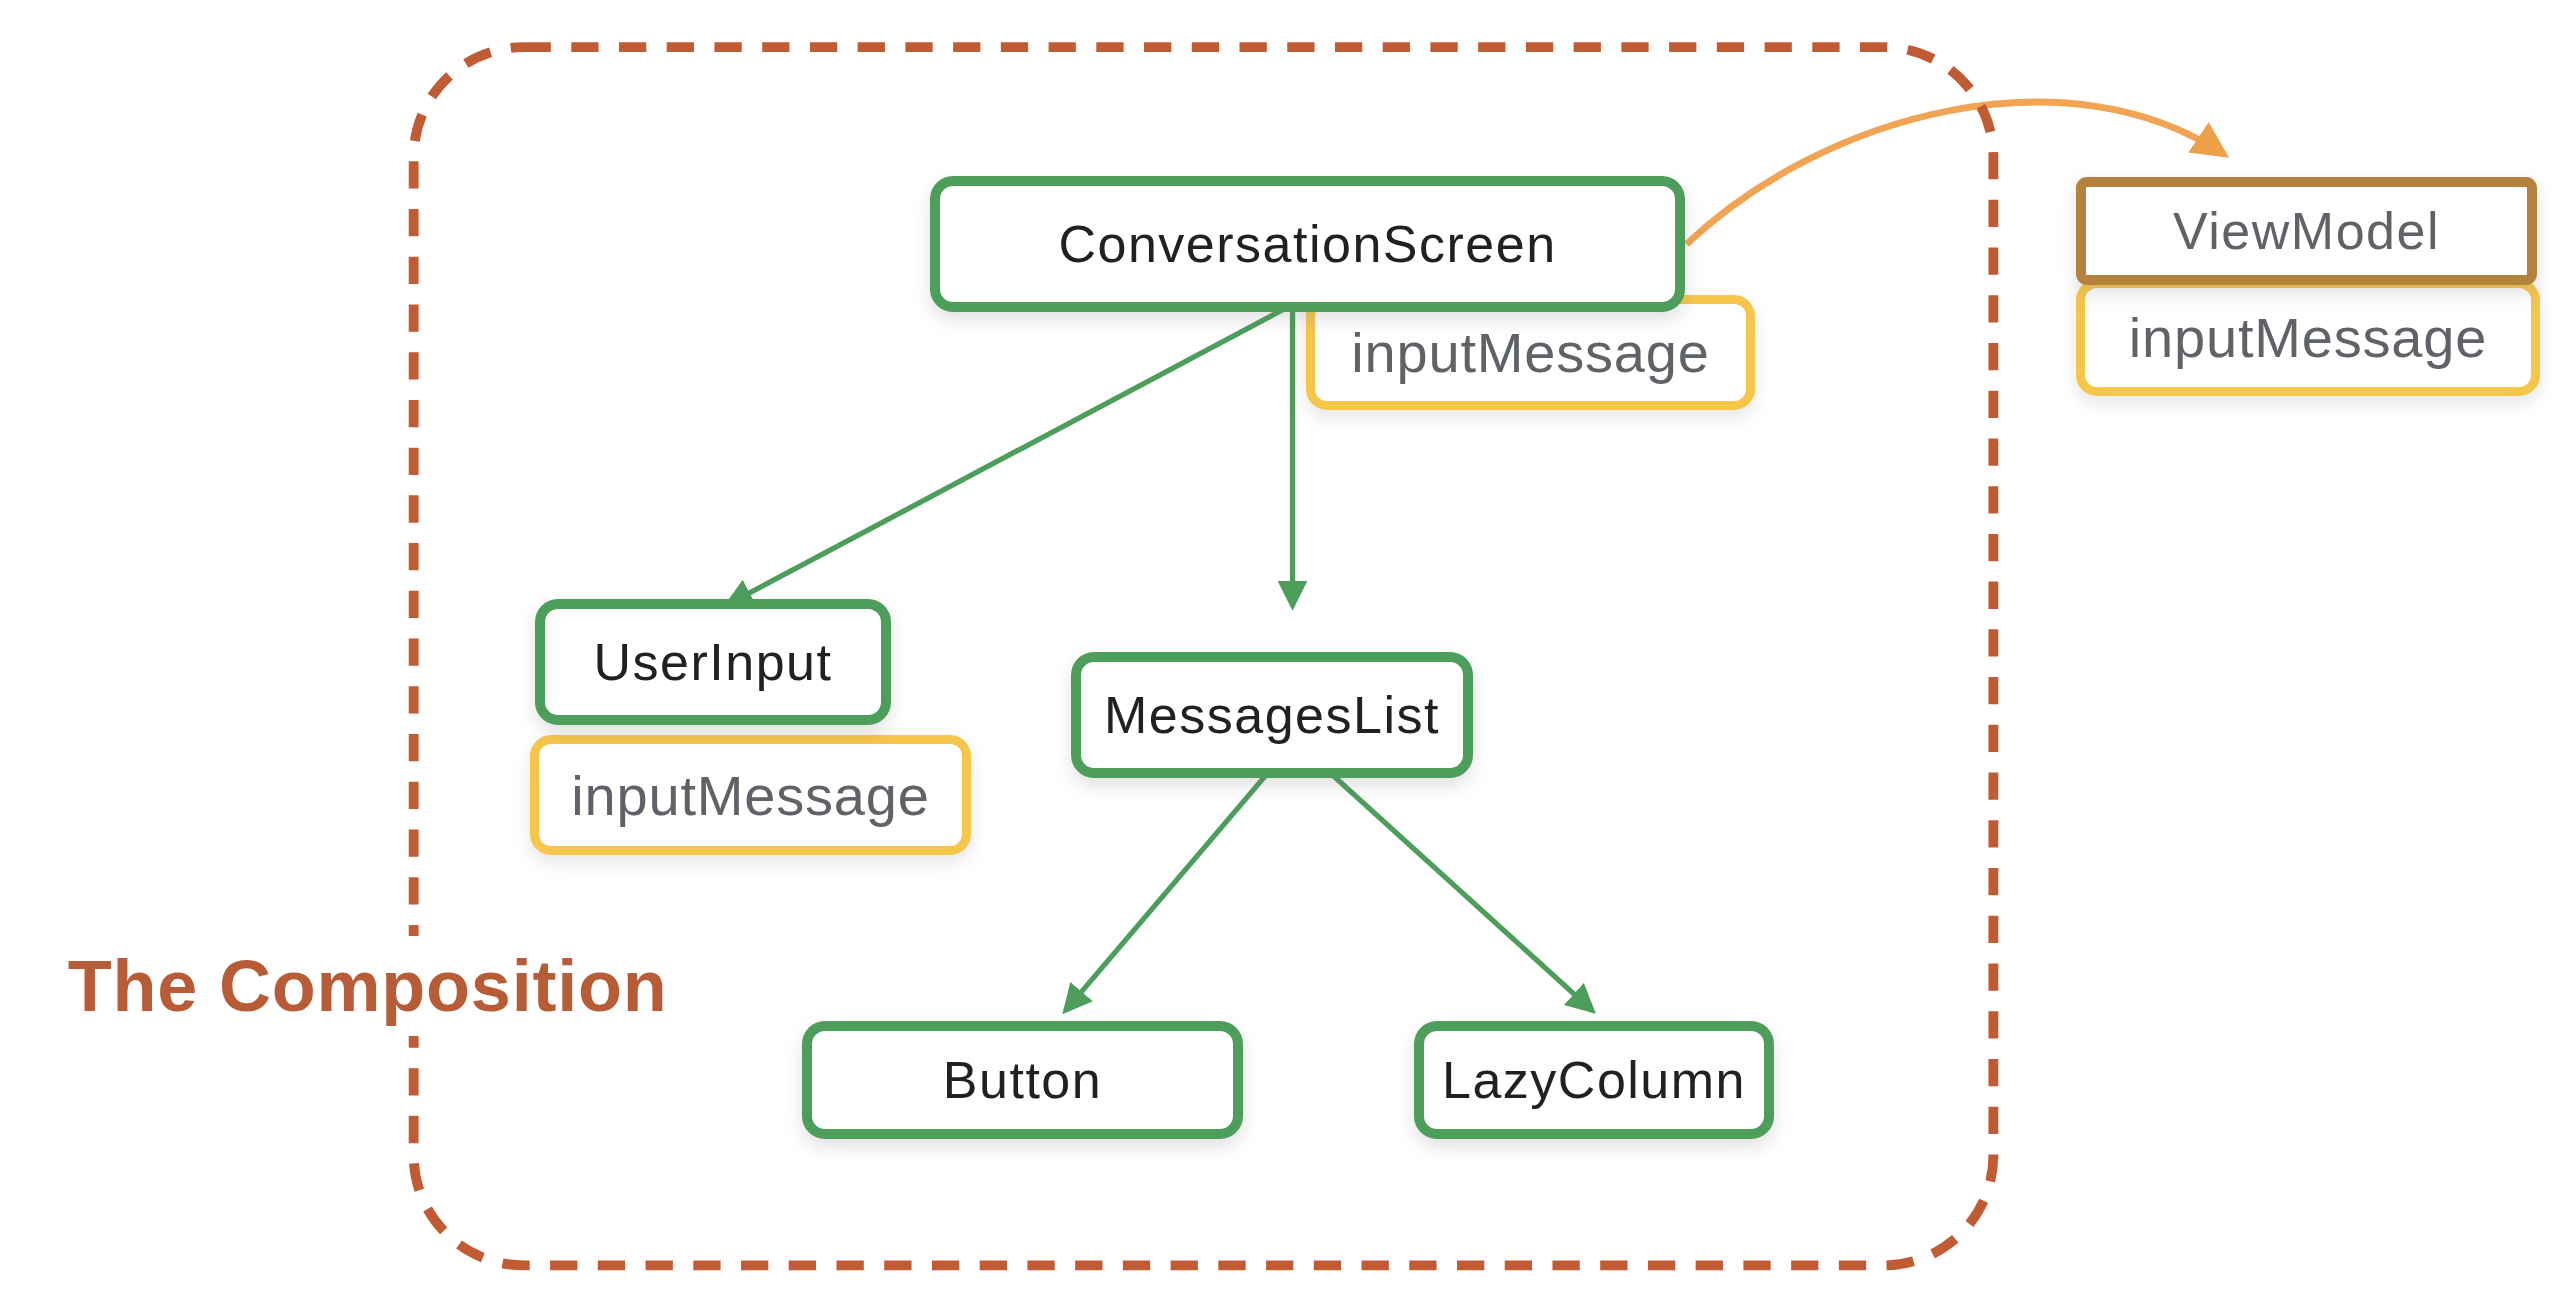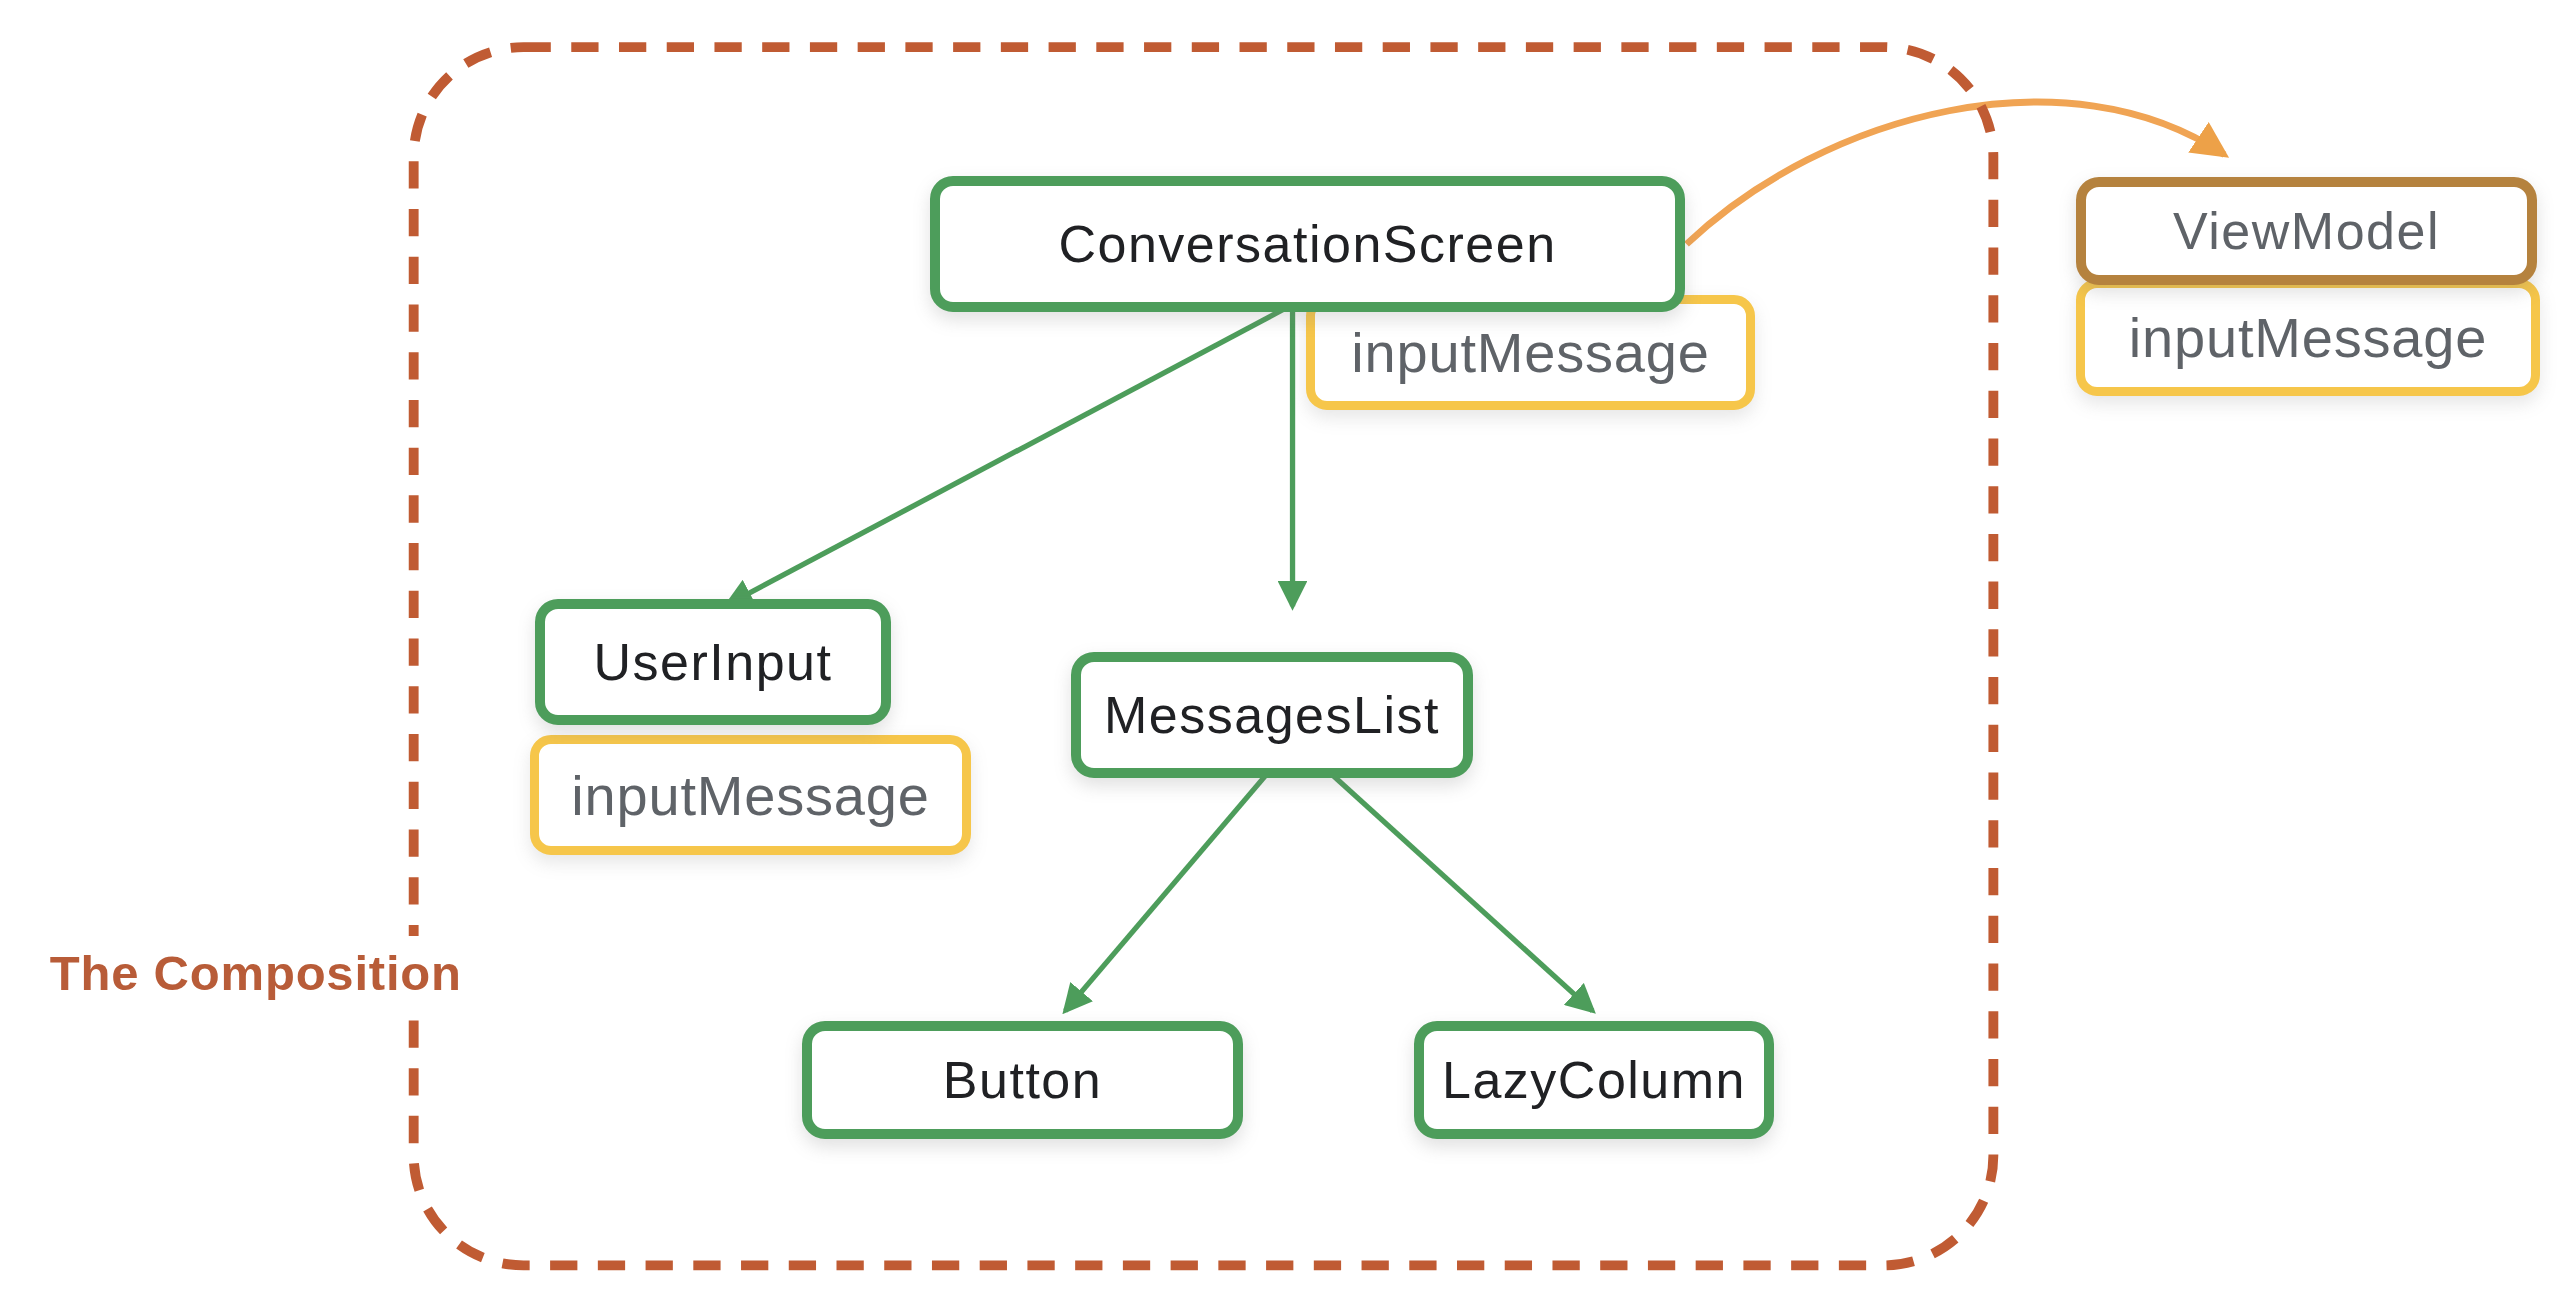--- a/index.html
+++ b/index.html
@@ -38,40 +38,41 @@
     box-shadow:0 7.6px 16.7px rgba(120,120,120,0.22);
     z-index:2;
     color:var(--black-text);
     font-size:52px;
     letter-spacing:1.5px;
     white-space:nowrap;
   }
   .node.brown{
     border-color:var(--brown);
     color:var(--gray-text);
+    border-radius:11px;
   }
   .badge{
     position:absolute;
     background:#fff;
     border:9.8px solid var(--yellow);
     border-radius:21px;
     display:flex;align-items:center;justify-content:center;
     box-shadow:0 7.6px 16.7px rgba(120,120,120,0.18);
     z-index:1;
     color:var(--gray-text);
     font-size:56px;
     letter-spacing:0.8px;
     white-space:nowrap;
   }
   .diagram-title{
     position:absolute;
-    left:30px;top:936px;
+    left:48px;top:936px;
     background:var(--bg);
     padding:9px 19.7px;
-    font-size:49px;
+    font-size:72px;
     font-weight:bold;
     letter-spacing:0.8px;
     color:var(--title-color);
     z-index:3;
     white-space:nowrap;
   }
 </style>
 </head>
 <body>
 

